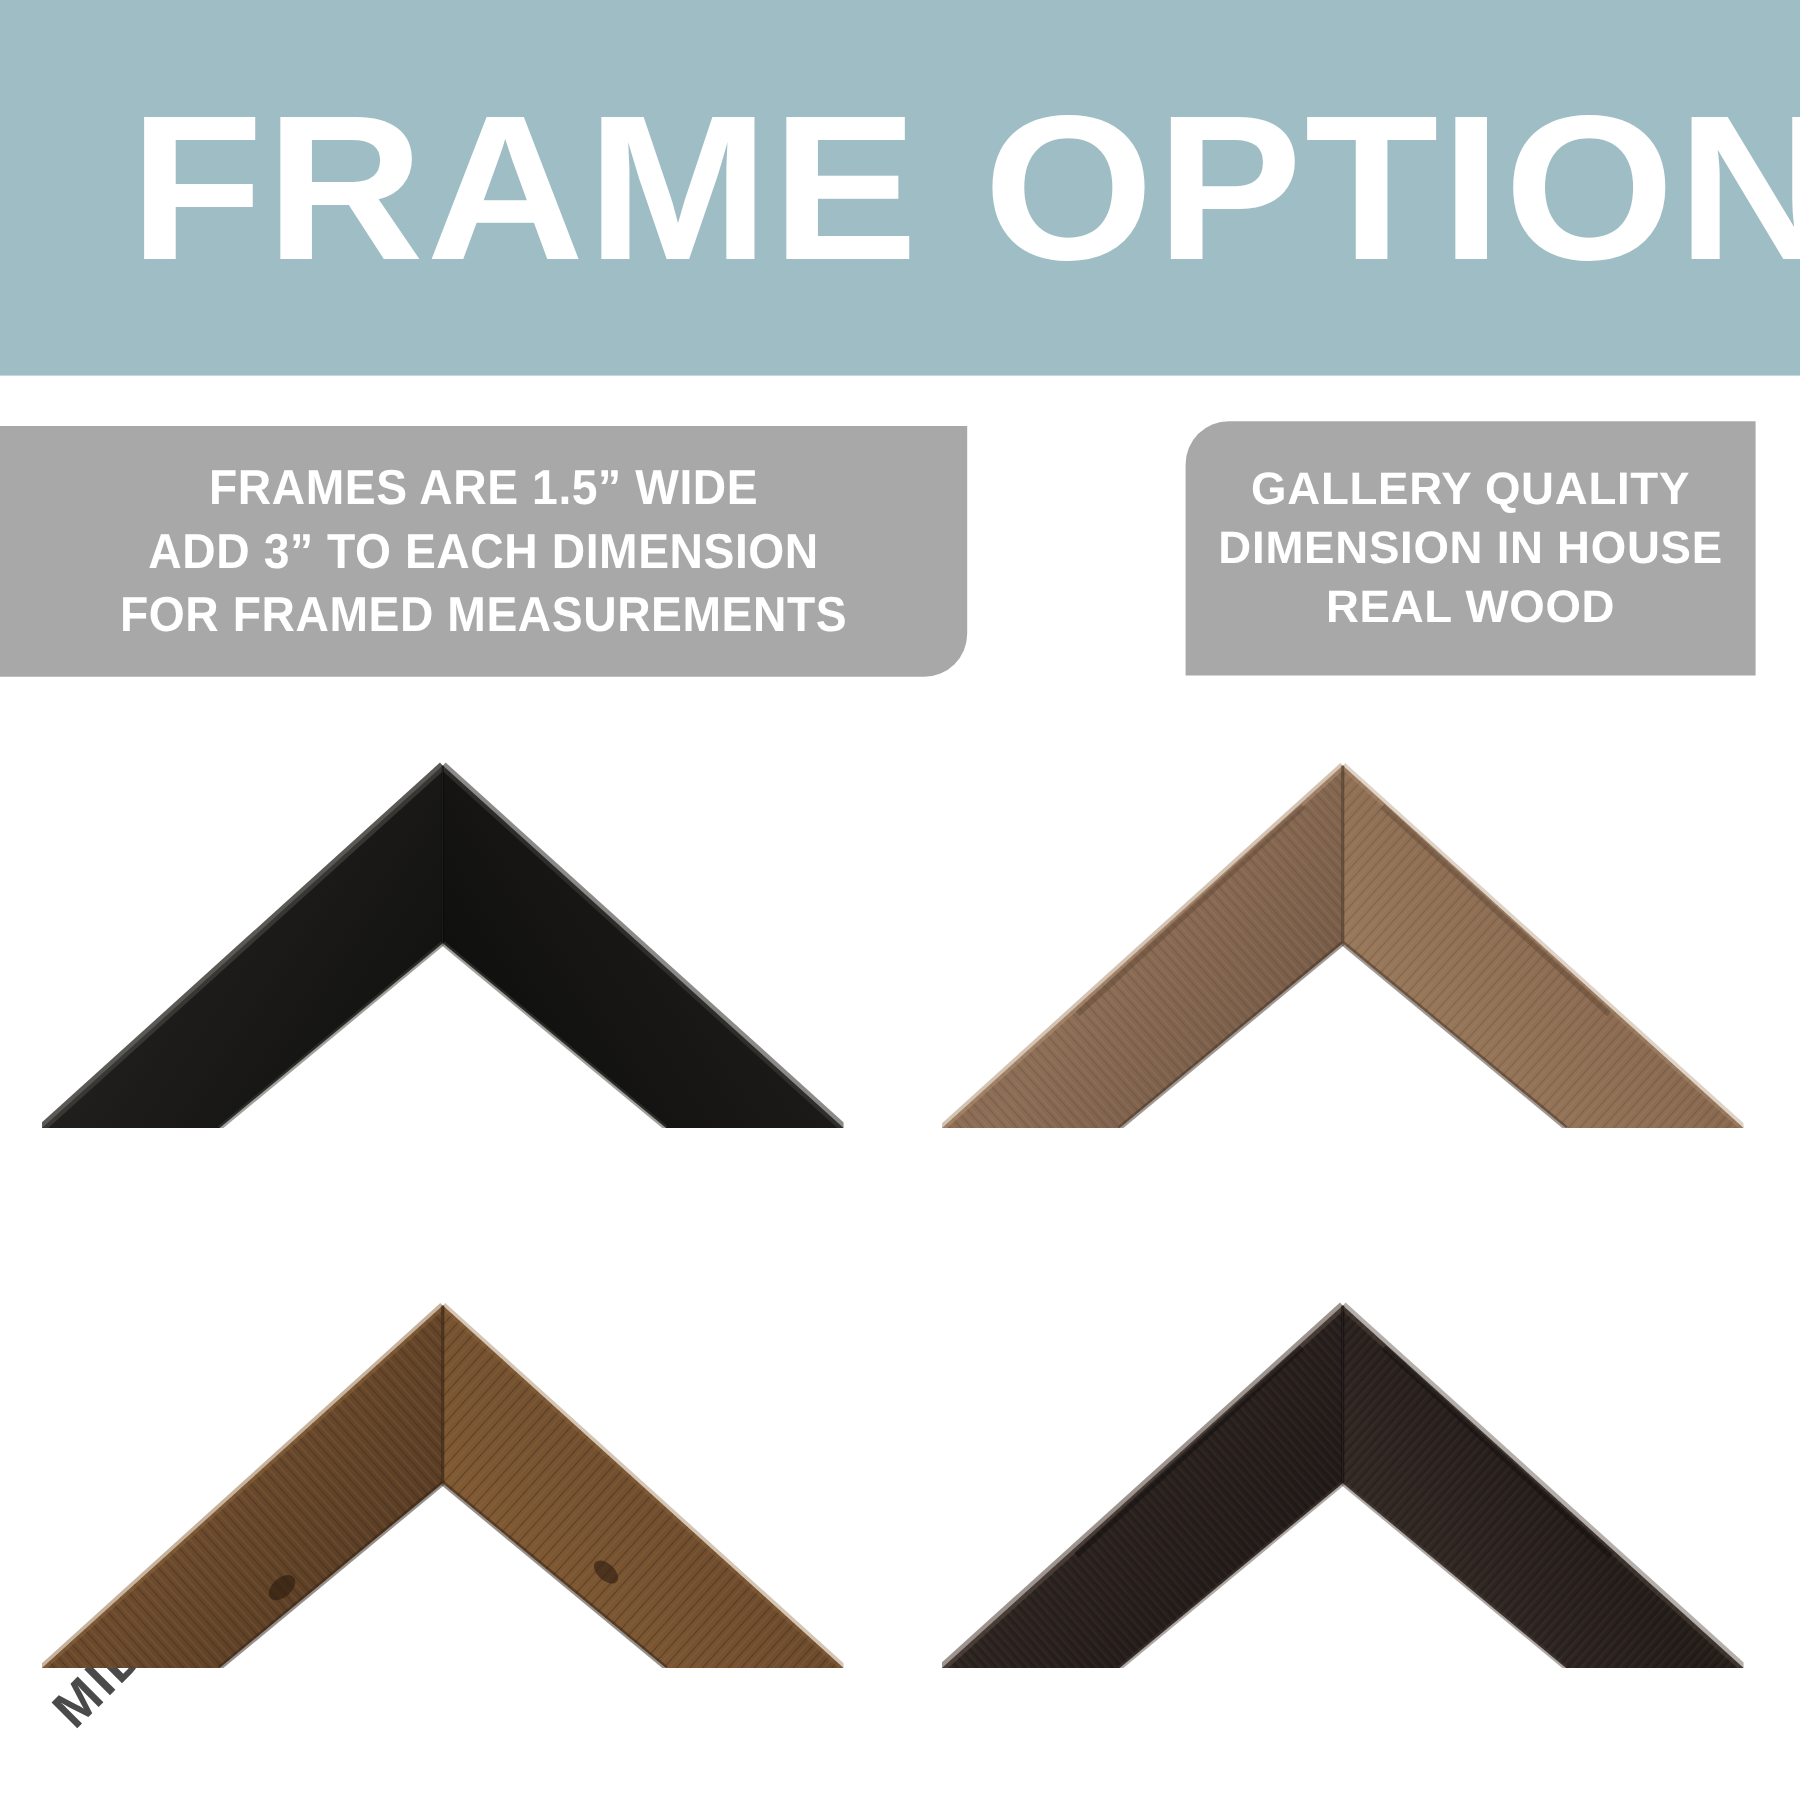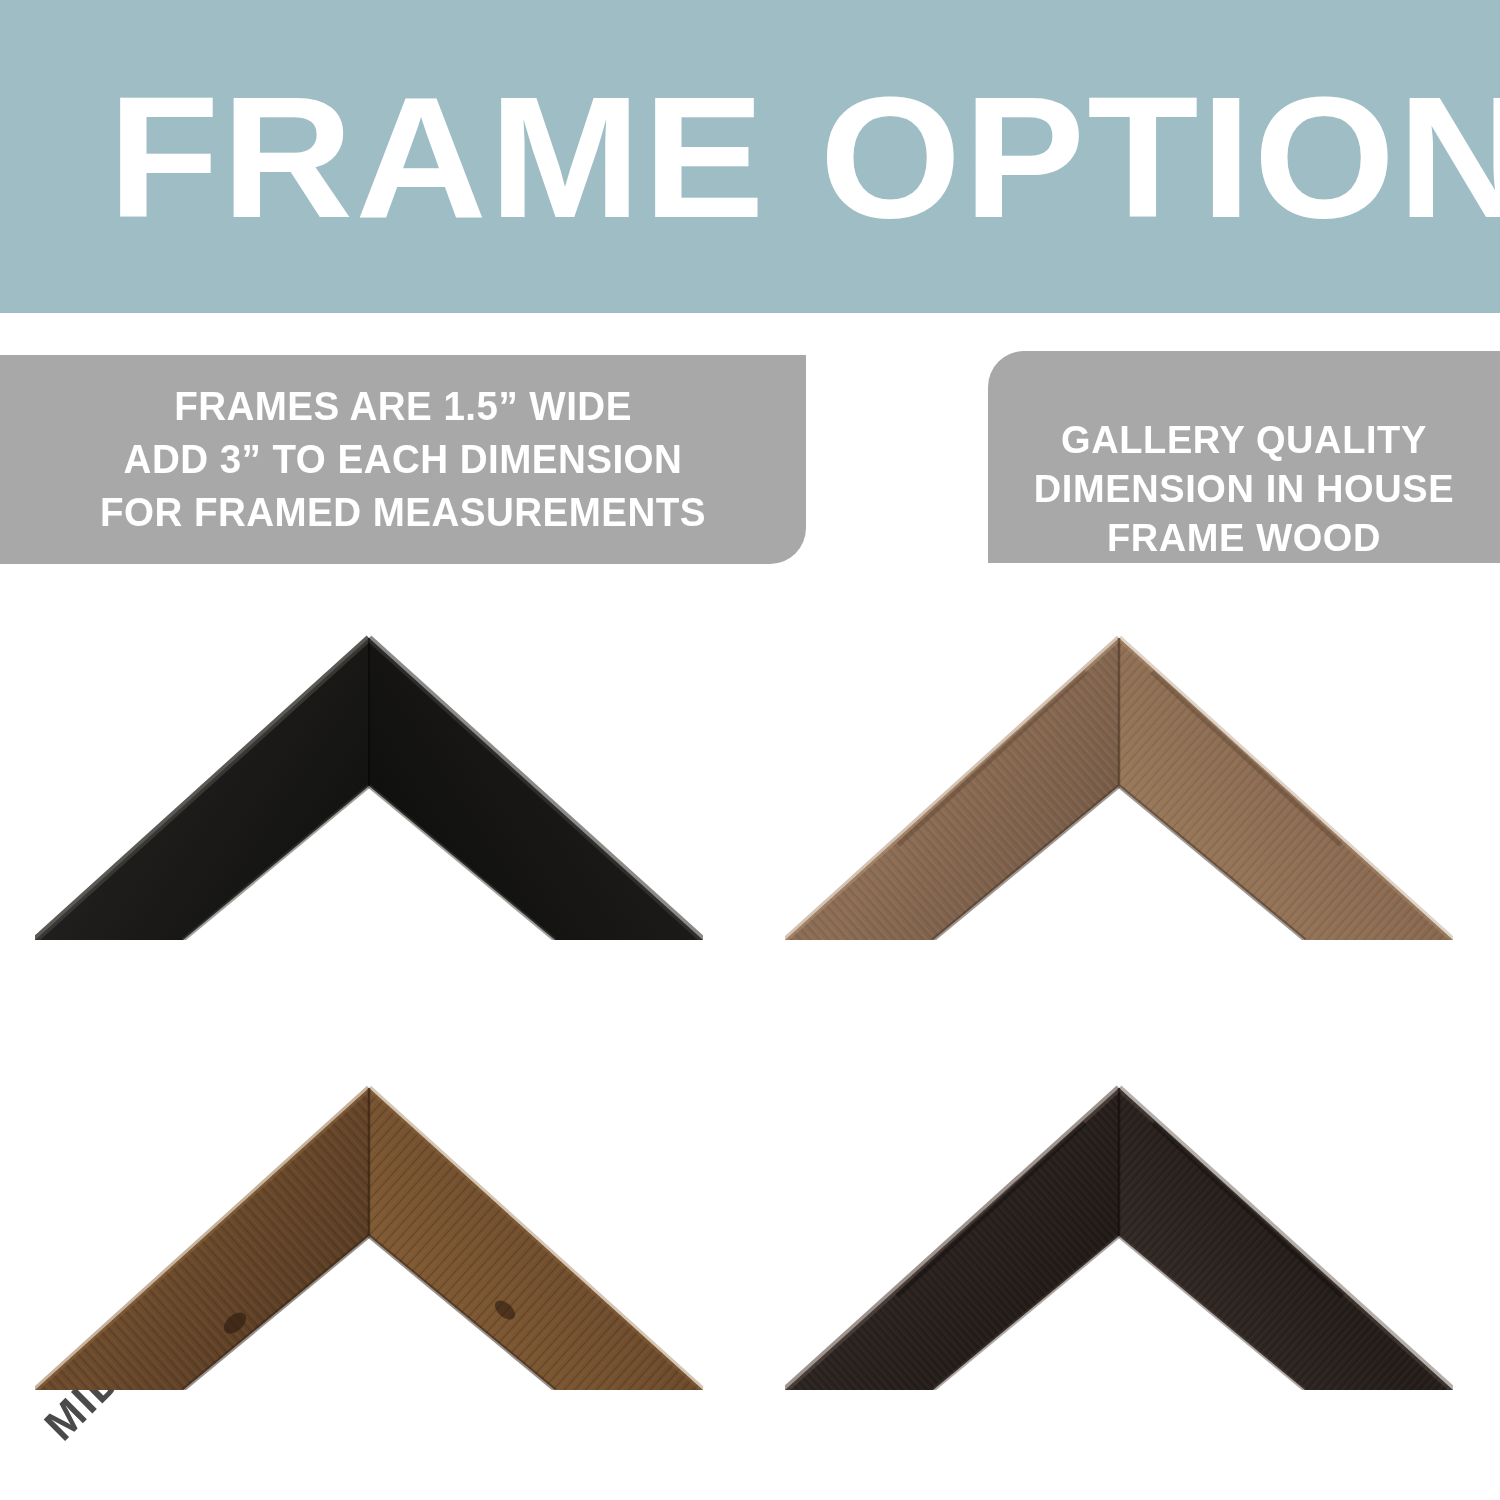--- a/index.html
+++ b/index.html
@@ -43,23 +43,22 @@
     justify-content:center;
     text-align:center;
   }
   .info-box-left {
     left:0; top:355px;
     width:806px; height:209px;
     border-radius:0 0 36px 0;
   }
   .info-box-right {
     left:988px; top:351px;
-    width:512px; height:212px;
+    width:475px; height:212px;
     border-radius:36px 0 0 0;
-    align-items:flex-end;
   }
   .info-lines { width:100%; }
   .info-line-left {
     font-weight:bold;
     font-size:41px;
     line-height:53px;
     letter-spacing:0.5px;
     transform:scaleX(0.94);
     white-space:nowrap;
   }
@@ -114,21 +113,21 @@
     <div class="info-line-left">FRAMES ARE 1.5” WIDE</div>
     <div class="info-line-left">ADD 3” TO EACH DIMENSION</div>
     <div class="info-line-left">FOR FRAMED MEASUREMENTS</div>
   </div>
 </div>
 
 <div class="info-box info-box-right">
   <div class="info-lines">
     <div class="info-line-right">GALLERY QUALITY</div>
     <div class="info-line-right">DIMENSION IN HOUSE</div>
-    <div class="info-line-right">FRAME WOOD</div>
+    <div class="info-line-right">REAL WOOD</div>
   </div>
 </div>
 
 <div class="frame-cell cell-tl">
   <div class="frame-art">
     <svg viewBox="0 0 668 310" preserveAspectRatio="none">
       <defs>
         <linearGradient id="gLmid" x1="0" y1="0" x2="1" y2="0.6">
           <stop offset="0%" stop-color="#2e2d2a"></stop>
             <stop offset="55%" stop-color="#1d1c1a"></stop>

